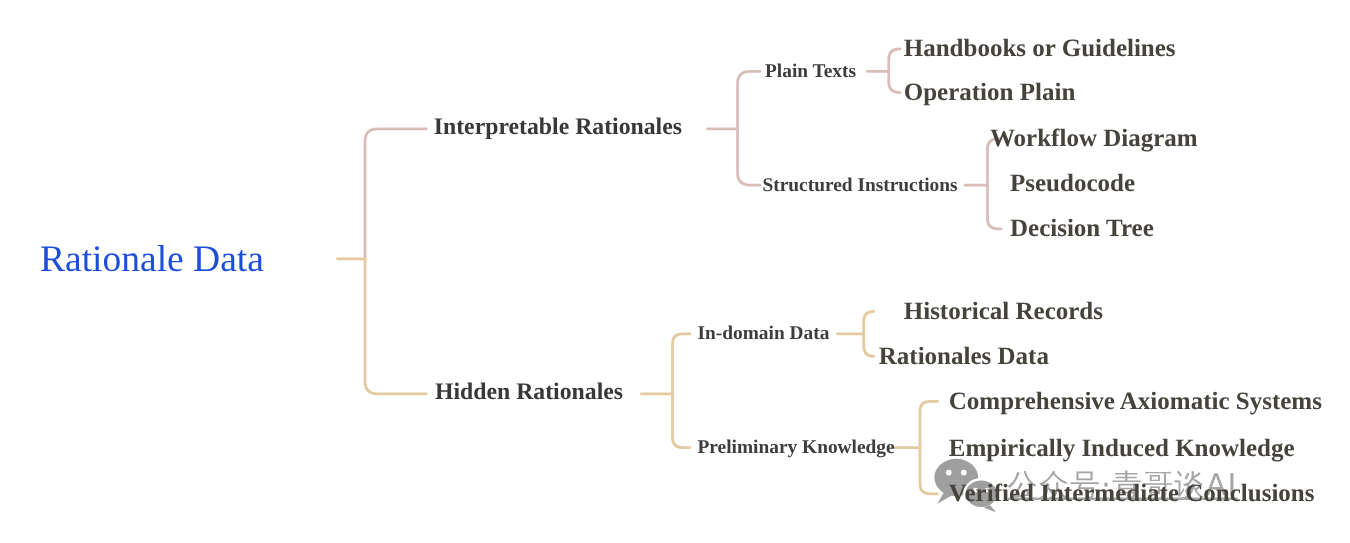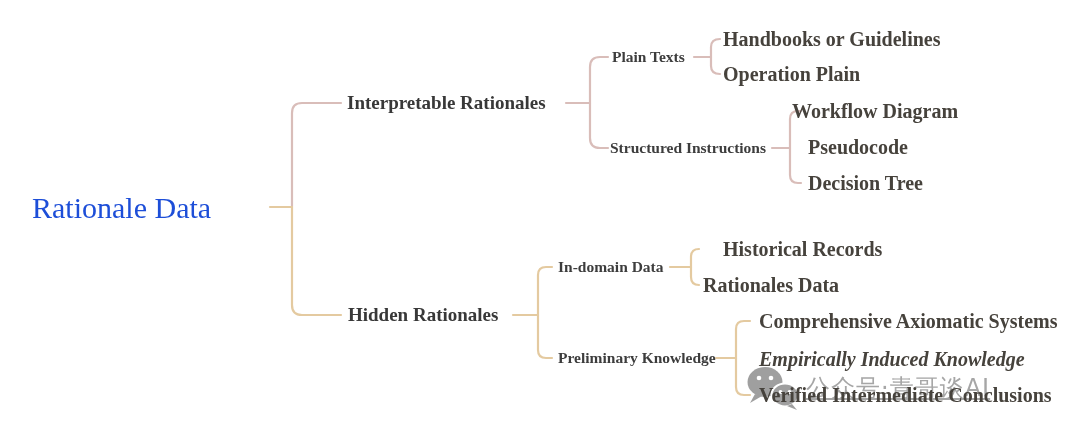--- a/index.html
+++ b/index.html
@@ -90,16 +90,16 @@
   <div class="node leaf" style="left:792px;top:111px;">Workflow Diagram</div>
   <div class="node leaf" style="left:808px;top:147px;">Pseudocode</div>
   <div class="node leaf" style="left:808px;top:183px;">Decision Tree</div>
 
   <div class="node lv1" style="left:348px;top:315px;">Hidden Rationales</div>
   <div class="node lv2" style="left:558px;top:267px;">In-domain Data</div>
   <div class="node leaf" style="left:703px;top:249px;margin-left:20px;">Historical Records</div>
   <div class="node leaf" style="left:703px;top:285px;">Rationales Data</div>
   <div class="node lv2" style="left:558px;top:358px;">Preliminary Knowledge</div>
   <div class="node leaf" style="left:759px;top:321px;">Comprehensive Axiomatic Systems</div>
-  <div class="node leaf" style="left:759px;top:359px;font-style:italic;">Empirically Induced Knowledge</div>
+  <div class="node leaf" style="left:759px;top:359px;">Empirically Induced Knowledge</div>
   <div class="node leaf" style="left:759px;top:395px;">Verified Intermediate Conclusions</div>
 
 </div>
 
 </body></html>

